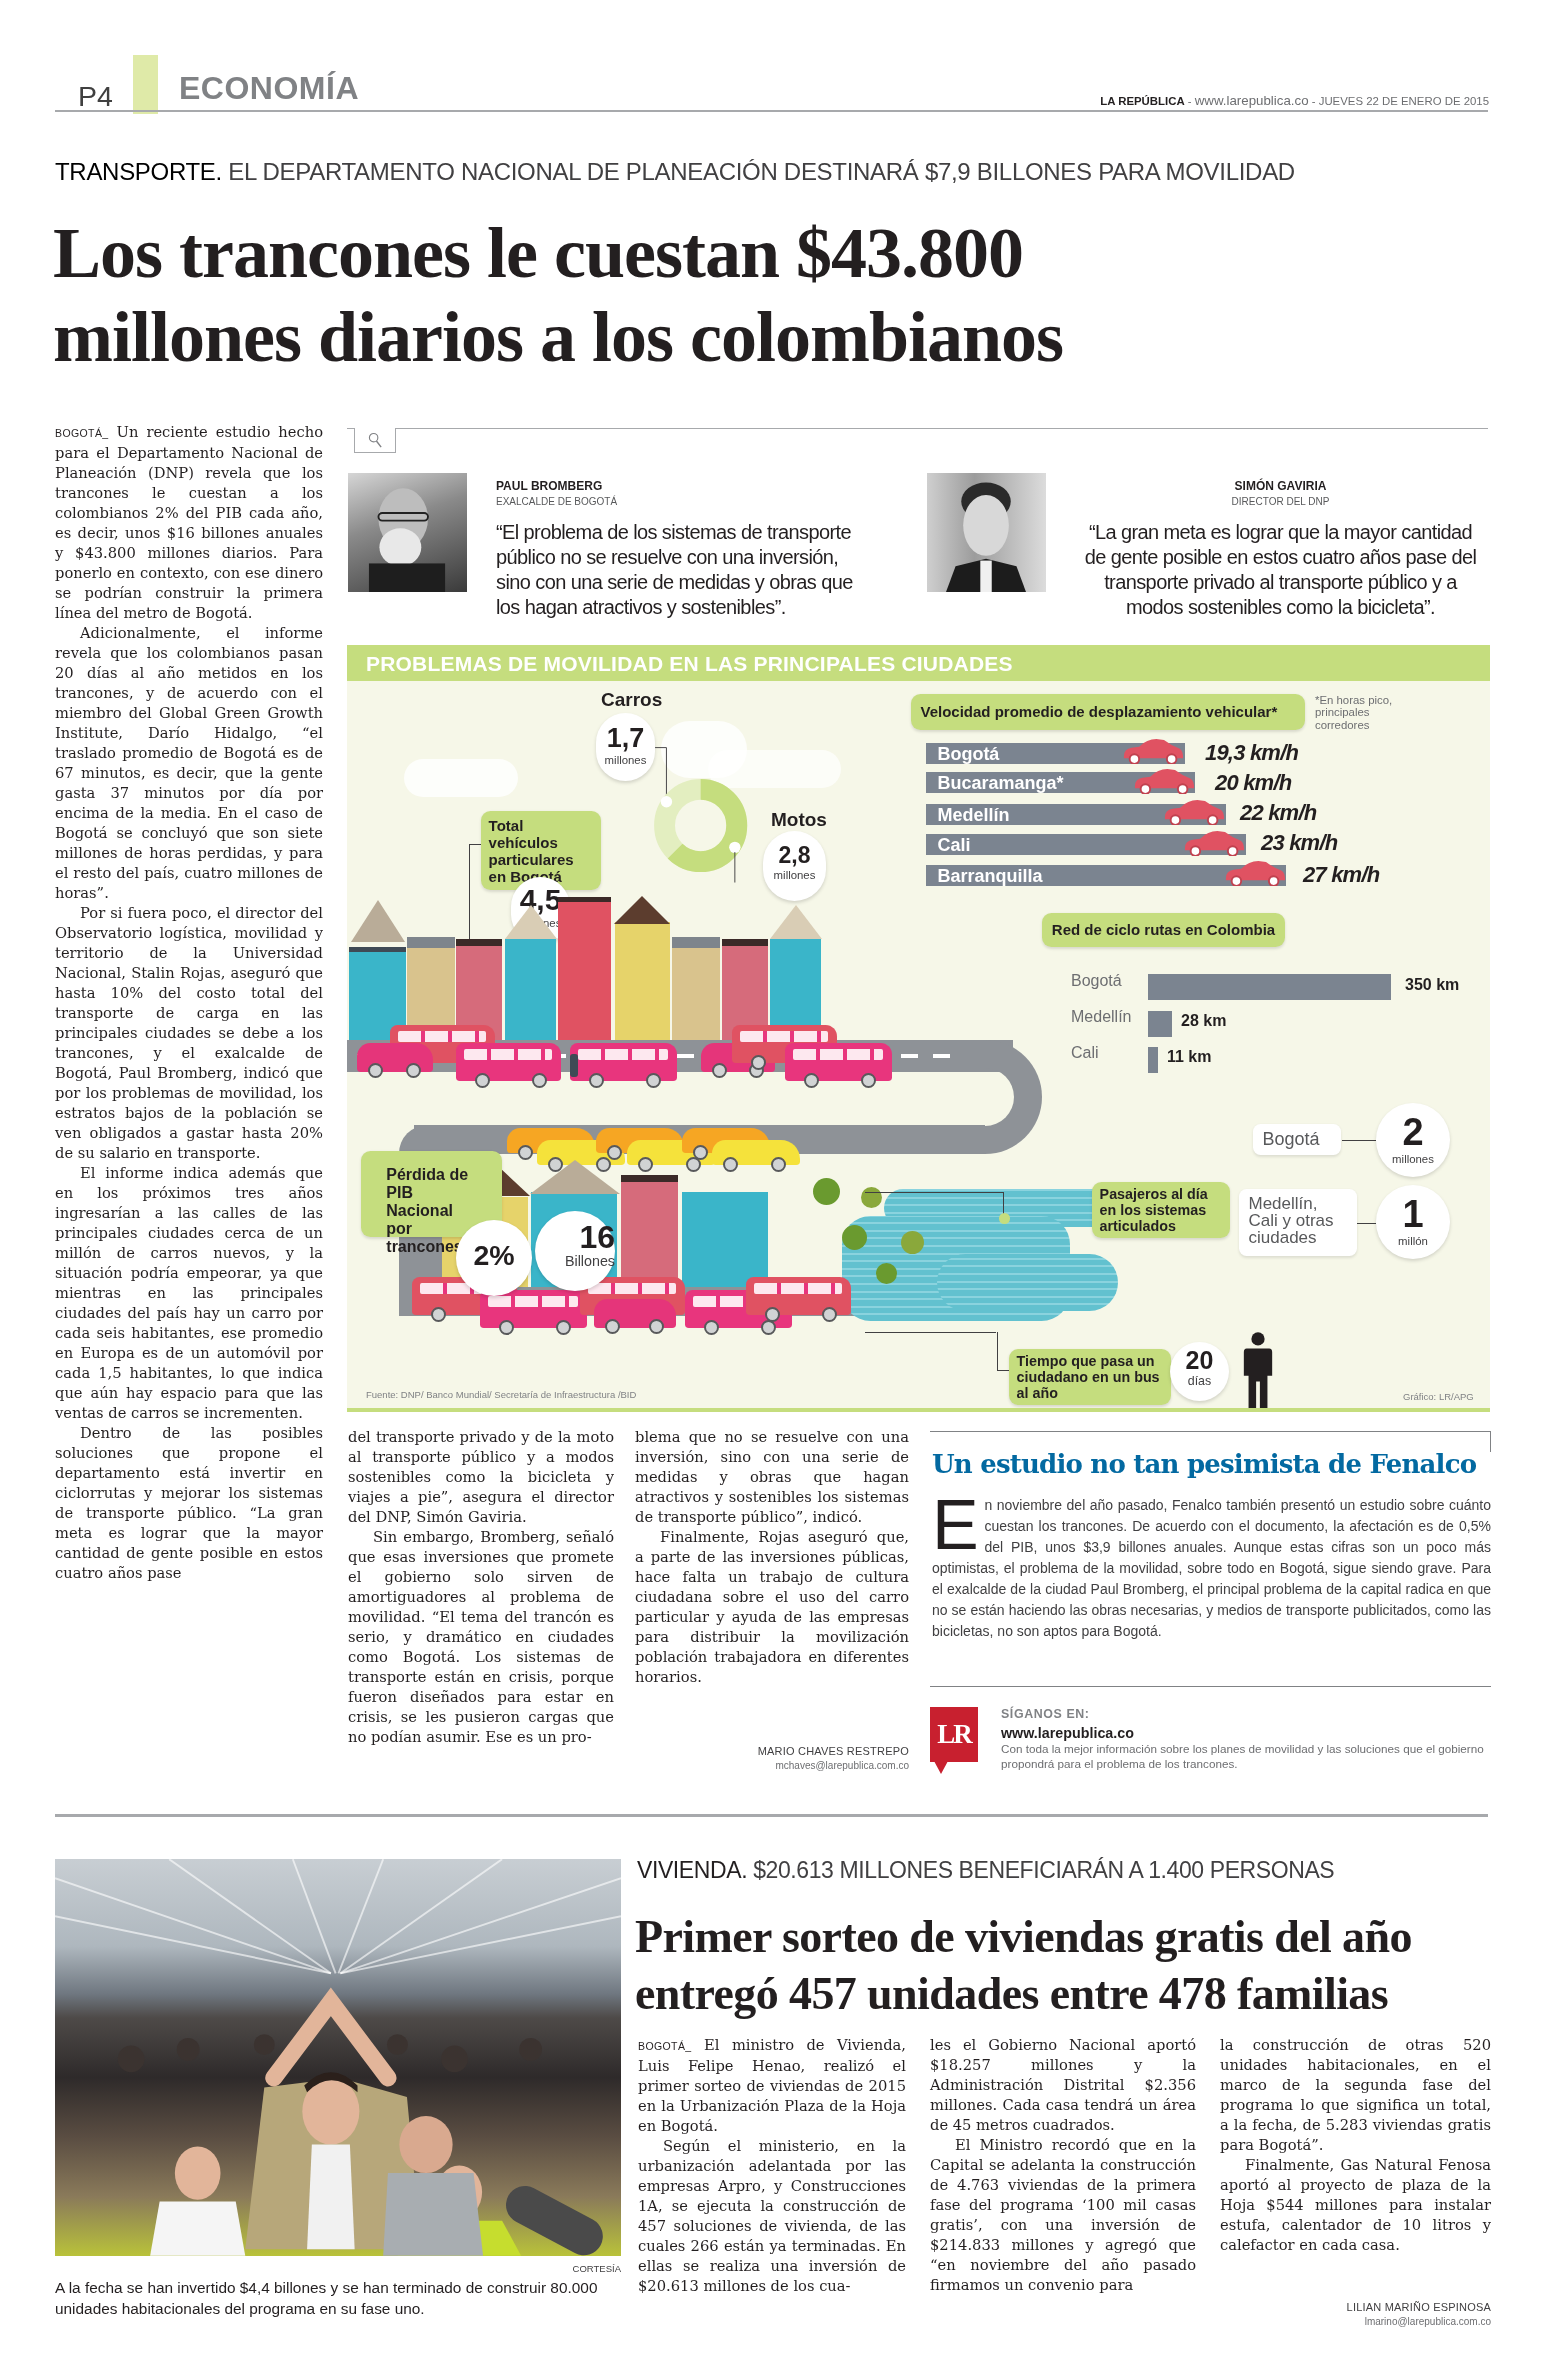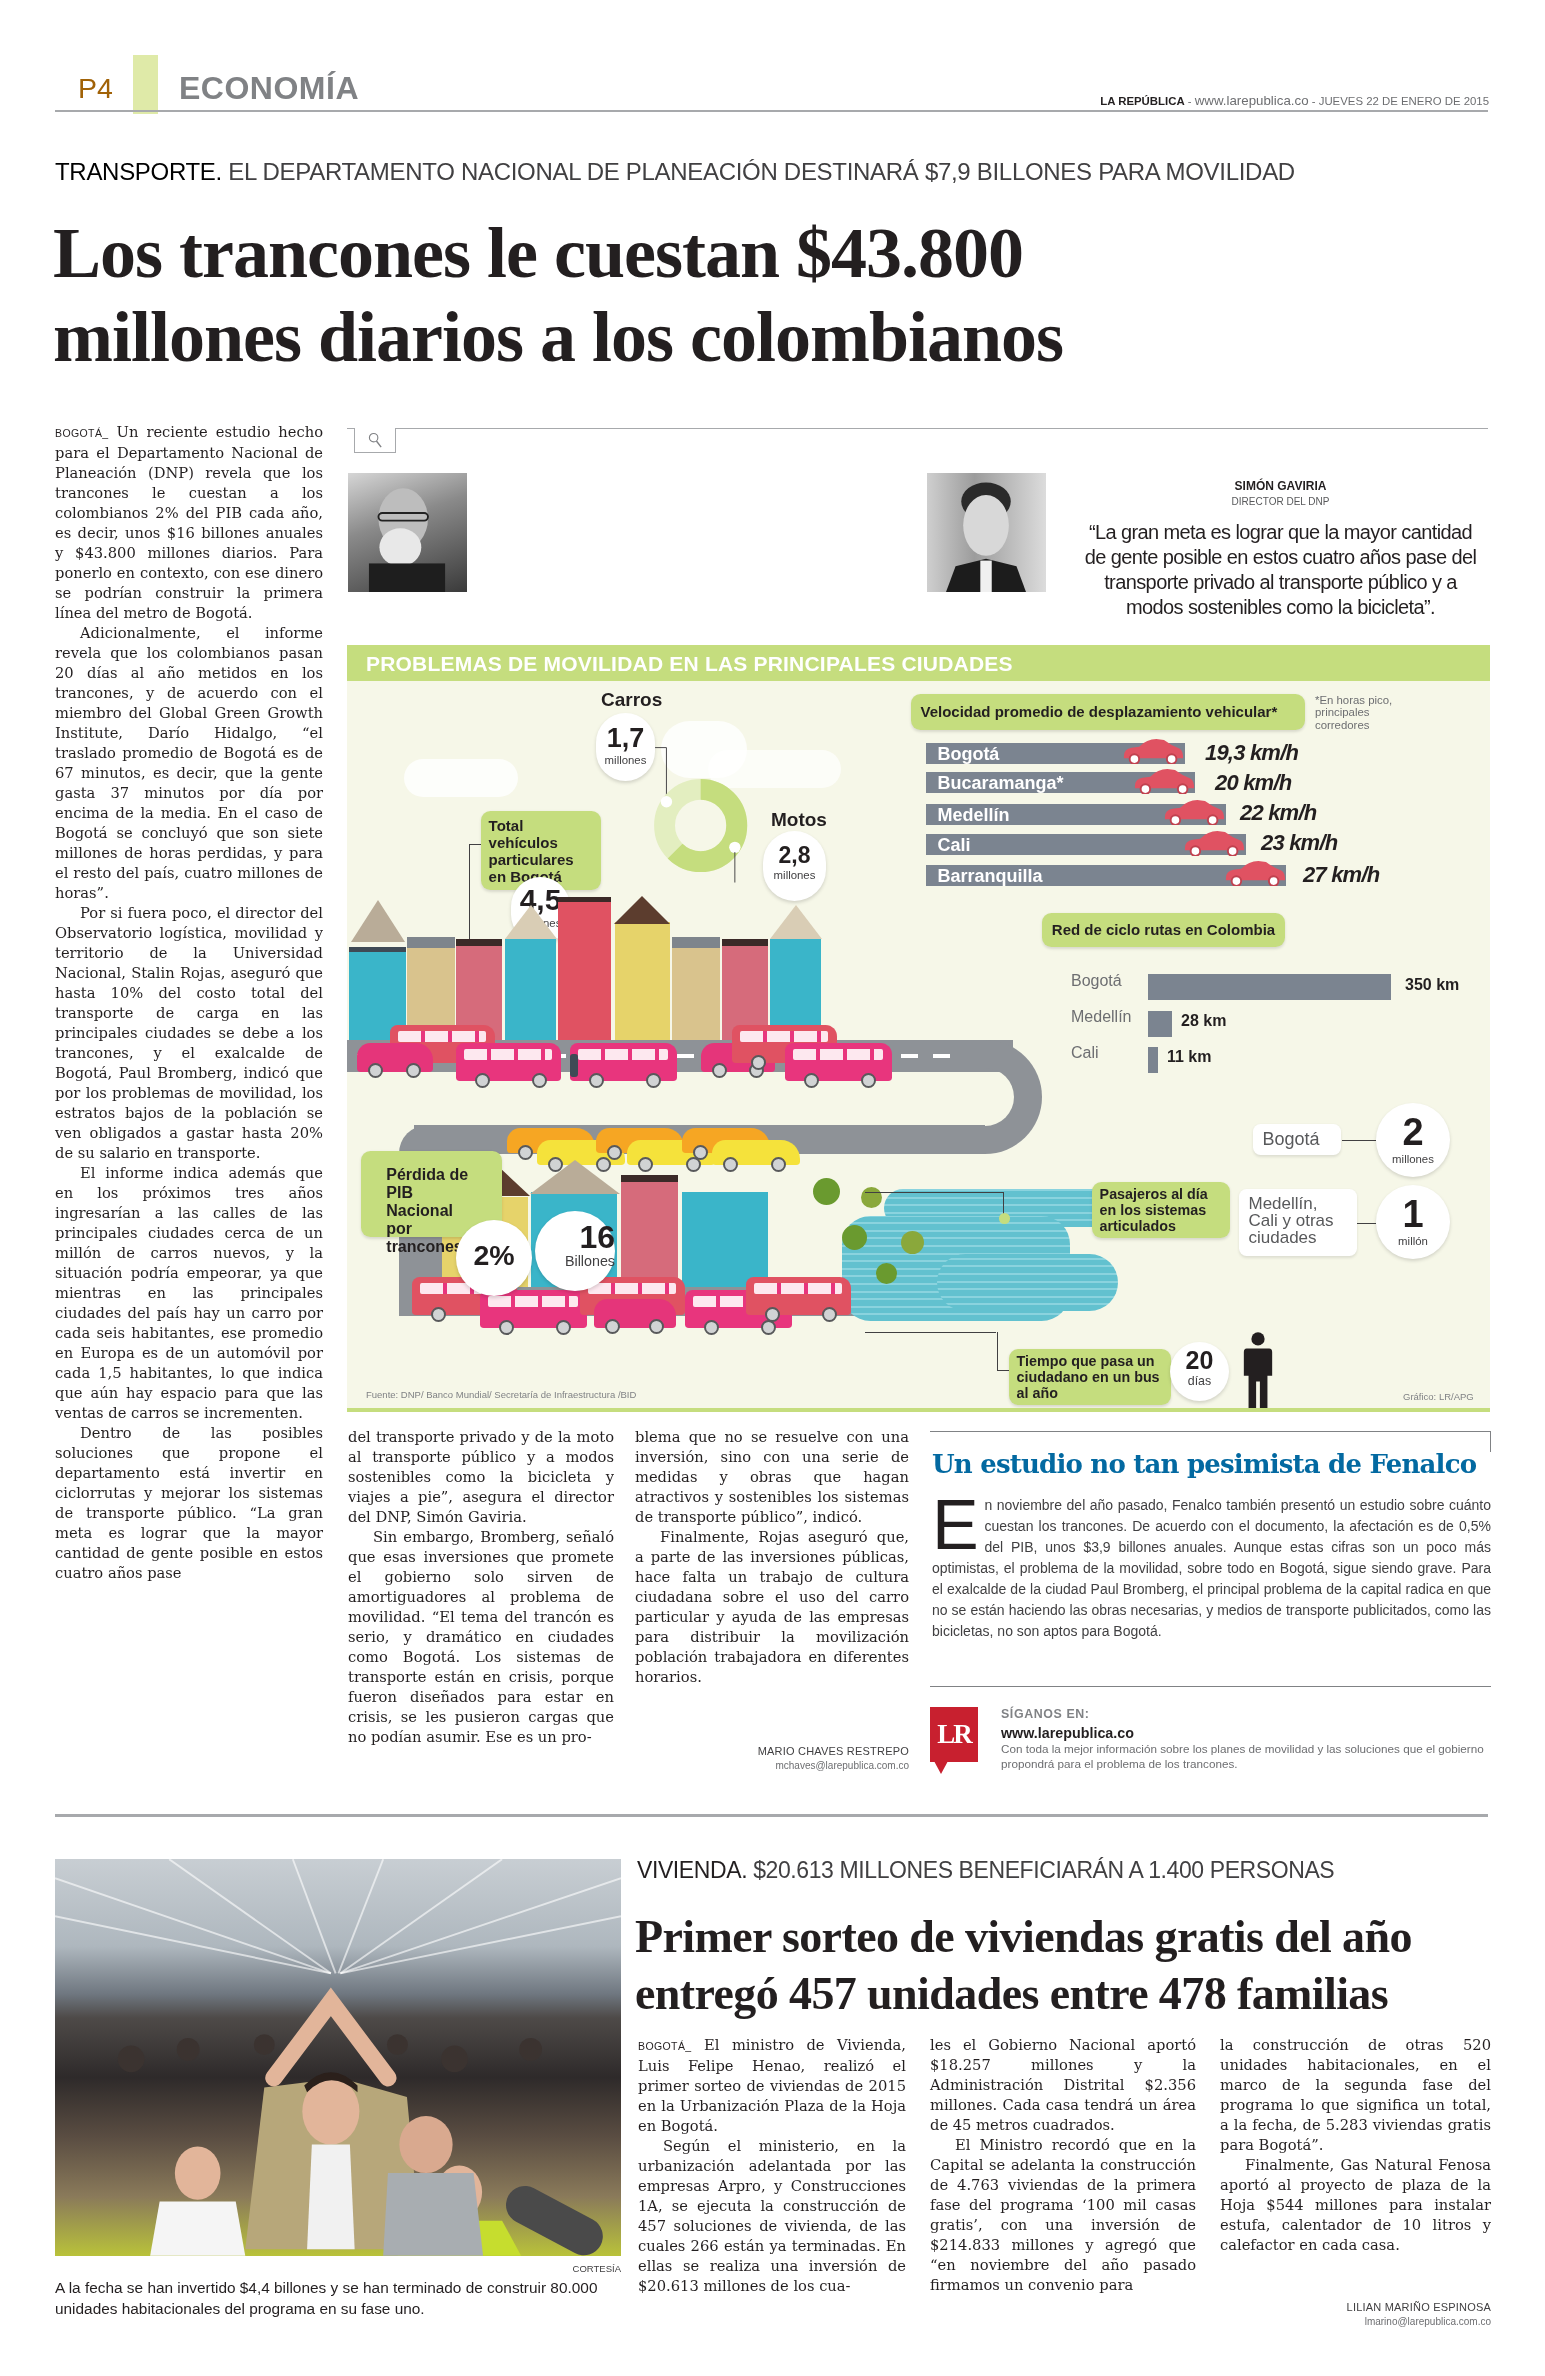--- a/index.html
+++ b/index.html
@@ -1,21 +1,21 @@
 <!DOCTYPE html>
 <html style="font-size:15px"><head>
 <meta charset="utf-8">
 <style>
   * { box-sizing: border-box; margin: 0; padding: 0; }
   html, body { width: 1546px; height: 2377px; background: #ffffff; overflow: hidden; }
   body { position: relative; font-family: "DejaVu Serif", serif; color: #231f20; }
   .abs { position: absolute; }
 
   
-  .page-num { left: 78px; top: 72px; font-size: 28.5px; color: #a16207; font-family: "Liberation Sans", sans-serif; }
+  .page-num { left: 78px; top: 80px; font-size: 28.5px; color: #404040; font-family: "Liberation Sans", sans-serif; }
   .page-bar { left: 133px; top: 55px; width: 25px; height: 59px; background: #dfeaa8; }
   .section { left: 179px; top: 70px; font-size: 32px; font-weight: bold; color: #808285; font-family: "Liberation Sans", sans-serif; letter-spacing: 0.5px; }
   .masthead { right: 57px; top: 93px; font-size: 11.4px; color: #6d6e71; font-family: "Liberation Sans", sans-serif; }
   .masthead b { color: #231f20; }
   .header-rule { left: 55px; top: 110px; width: 1433px; height: 1.9px; background: #a7a9ac; }
 
   .kicker { left: 55px; top: 158px; font-size: 24px; color: #231f20; font-family: "Liberation Sans", sans-serif; white-space: nowrap; letter-spacing: -0.3px; }
   .kicker b { font-weight: normal; color: #000; }
   .kicker .rest { color: #414042; font-weight: normal; }
   .headline { left: 53px; top: 211px; width: 1408px; font-size: 72px; line-height: 84px; font-family: "Liberation Serif", serif; color: #231f20; letter-spacing: -1px; }
@@ -130,20 +130,25 @@
 </div>
 
 <div class="abs" style="left:348px; top:473px; width:533px; height:124px;">
   <div class="abs photo-bw" style="left:0; top:0; width:119px; height:119px;">
     <svg width="119" height="119" viewBox="0 0 125 125">
         <ellipse cx="58" cy="48" rx="26" ry="32" fill="#bdbdbd"></ellipse>
         <ellipse cx="55" cy="78" rx="22" ry="20" fill="#e8e8e8"></ellipse>
         <rect x="22" y="95" width="80" height="30" fill="#1e1e1e"></rect>
         <rect x="32" y="42" width="52" height="8" rx="4" fill="none" stroke="#222" stroke-width="2"></rect>
       </svg>
+  </div>
+  <div class="abs" style="left:148px; top:5.7px; width:380px;">
+    <div class="q-name">PAUL BROMBERG</div>
+    <div class="q-role">EXALCALDE DE BOGOTÁ</div>
+    <div class="q-text">“El problema de los sistemas de transporte público no se resuelve con una inversión, sino con una serie de medidas y obras que los hagan atractivos y sostenibles”.</div>
   </div>
 </div>
 
 <div class="abs" style="left:927px; top:473px; width:561px; height:124px;">
   <div class="abs photo-bw" style="left:0; top:0; width:119px; height:119px; background:linear-gradient(90deg,#cfcfcf,#9c9c9c 40%,#dcdcdc);">
     <svg width="119" height="119" viewBox="0 0 125 125">
         <ellipse cx="62" cy="30" rx="26" ry="20" fill="#2a2a2a"></ellipse>
         <ellipse cx="62" cy="55" rx="24" ry="32" fill="#d8d8d8"></ellipse>
         <path d="M20 125 L30 98 L62 90 L94 98 L104 125 Z" fill="#1c1c1c"></path>
         <rect x="56" y="92" width="12" height="33" fill="#f0f0f0"></rect>

